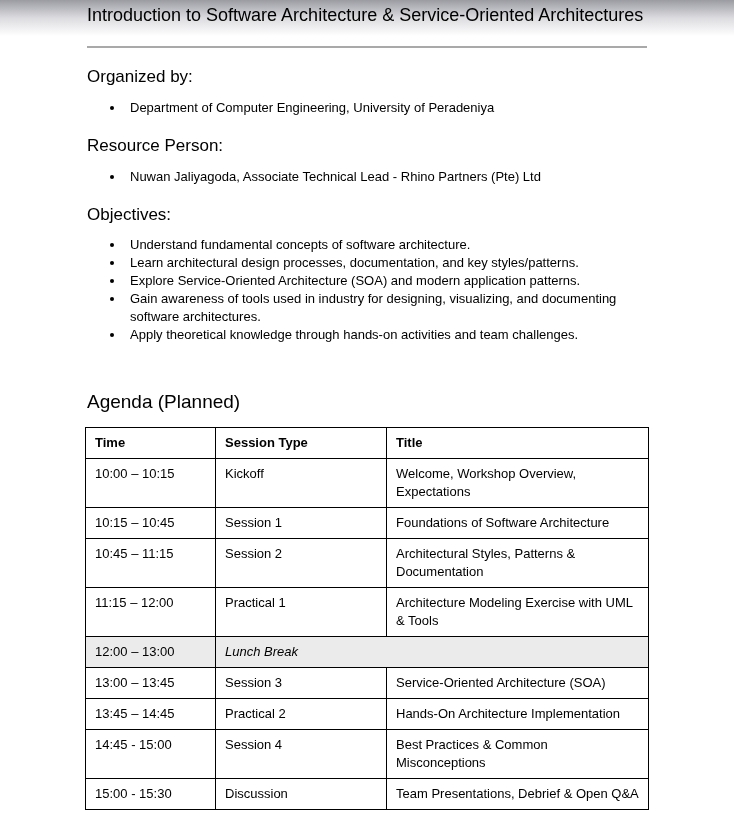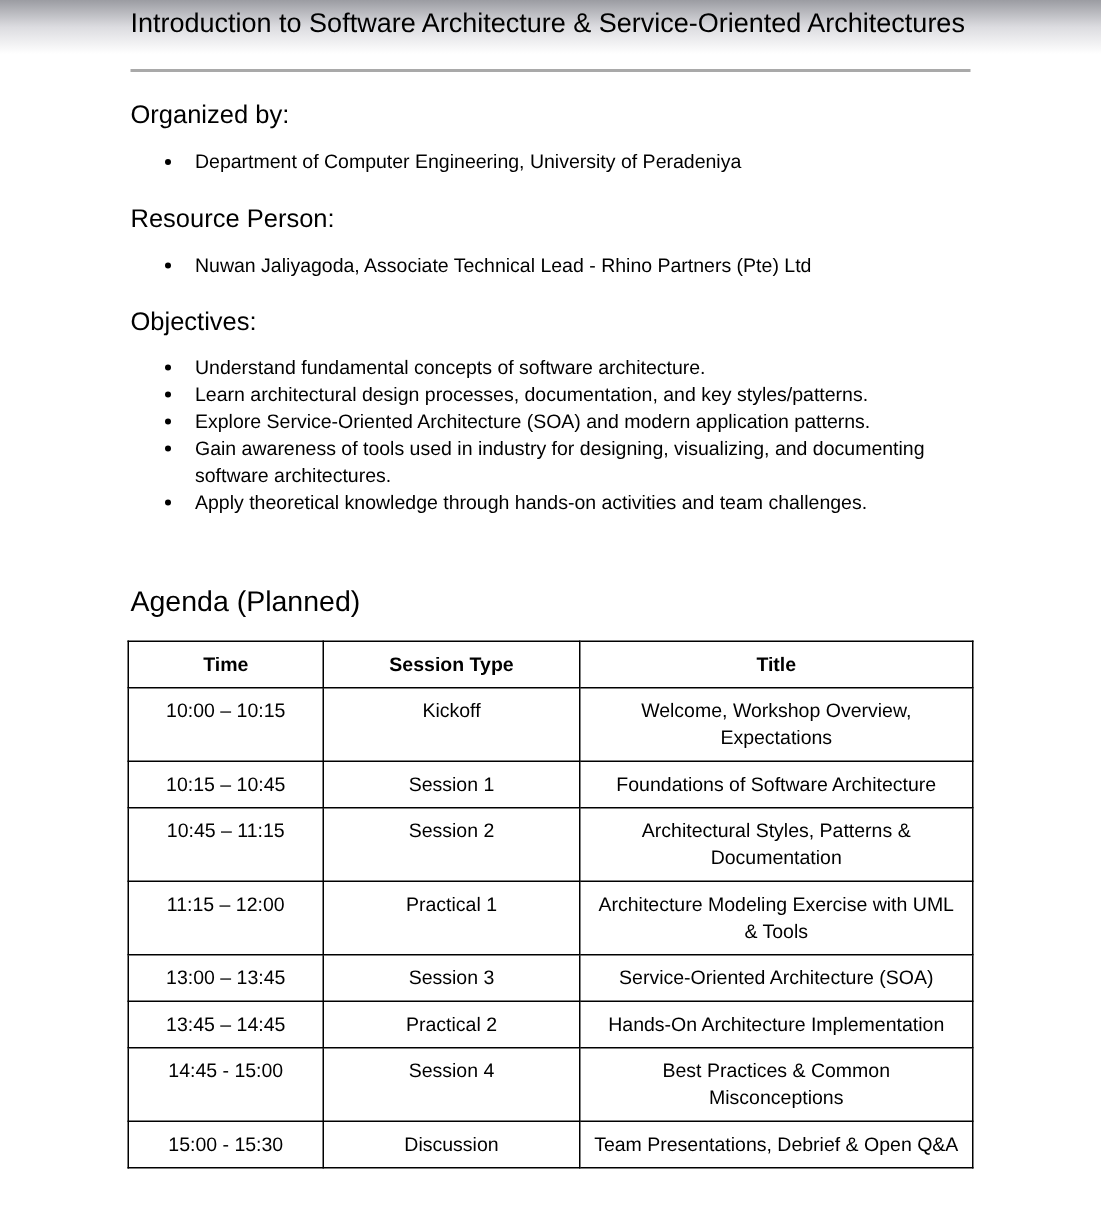--- a/index.html
+++ b/index.html
@@ -57,21 +57,21 @@
     border-collapse: collapse;
     width: 564px;
     margin-left: -2px;
   }
   table.agenda th, table.agenda td {
     border: 1px solid #000;
     font-size: 13px;
     line-height: 18px;
     padding: 6px 9px;
     vertical-align: top;
-    text-align: center;
+    text-align: left;
   }
   table.agenda th { font-weight: 700; }
   .col-time  { width: 111px; }
   .col-type  { width: 152px; }
   tr.lunch-row td { background: #ebebeb; }
   td.lunch-cell {
     text-align: center;
     font-style: italic;
   }
 </style>
@@ -129,20 +129,24 @@
         <tr>
           <td>10:45 – 11:15</td>
           <td>Session 2</td>
           <td>Architectural Styles, Patterns &amp; Documentation</td>
         </tr>
         <tr>
           <td>11:15 – 12:00</td>
           <td>Practical 1</td>
           <td>Architecture Modeling Exercise with UML &amp; Tools</td>
         </tr>
+        <tr class="lunch-row">
+          <td>12:00 – 13:00</td>
+          <td colspan="2" class="lunch-cell">Lunch Break</td>
+        </tr>
         <tr>
           <td>13:00 – 13:45</td>
           <td>Session 3</td>
           <td>Service-Oriented Architecture (SOA)</td>
         </tr>
         <tr>
           <td>13:45 – 14:45</td>
           <td>Practical 2</td>
           <td>Hands-On Architecture Implementation</td>
         </tr>

